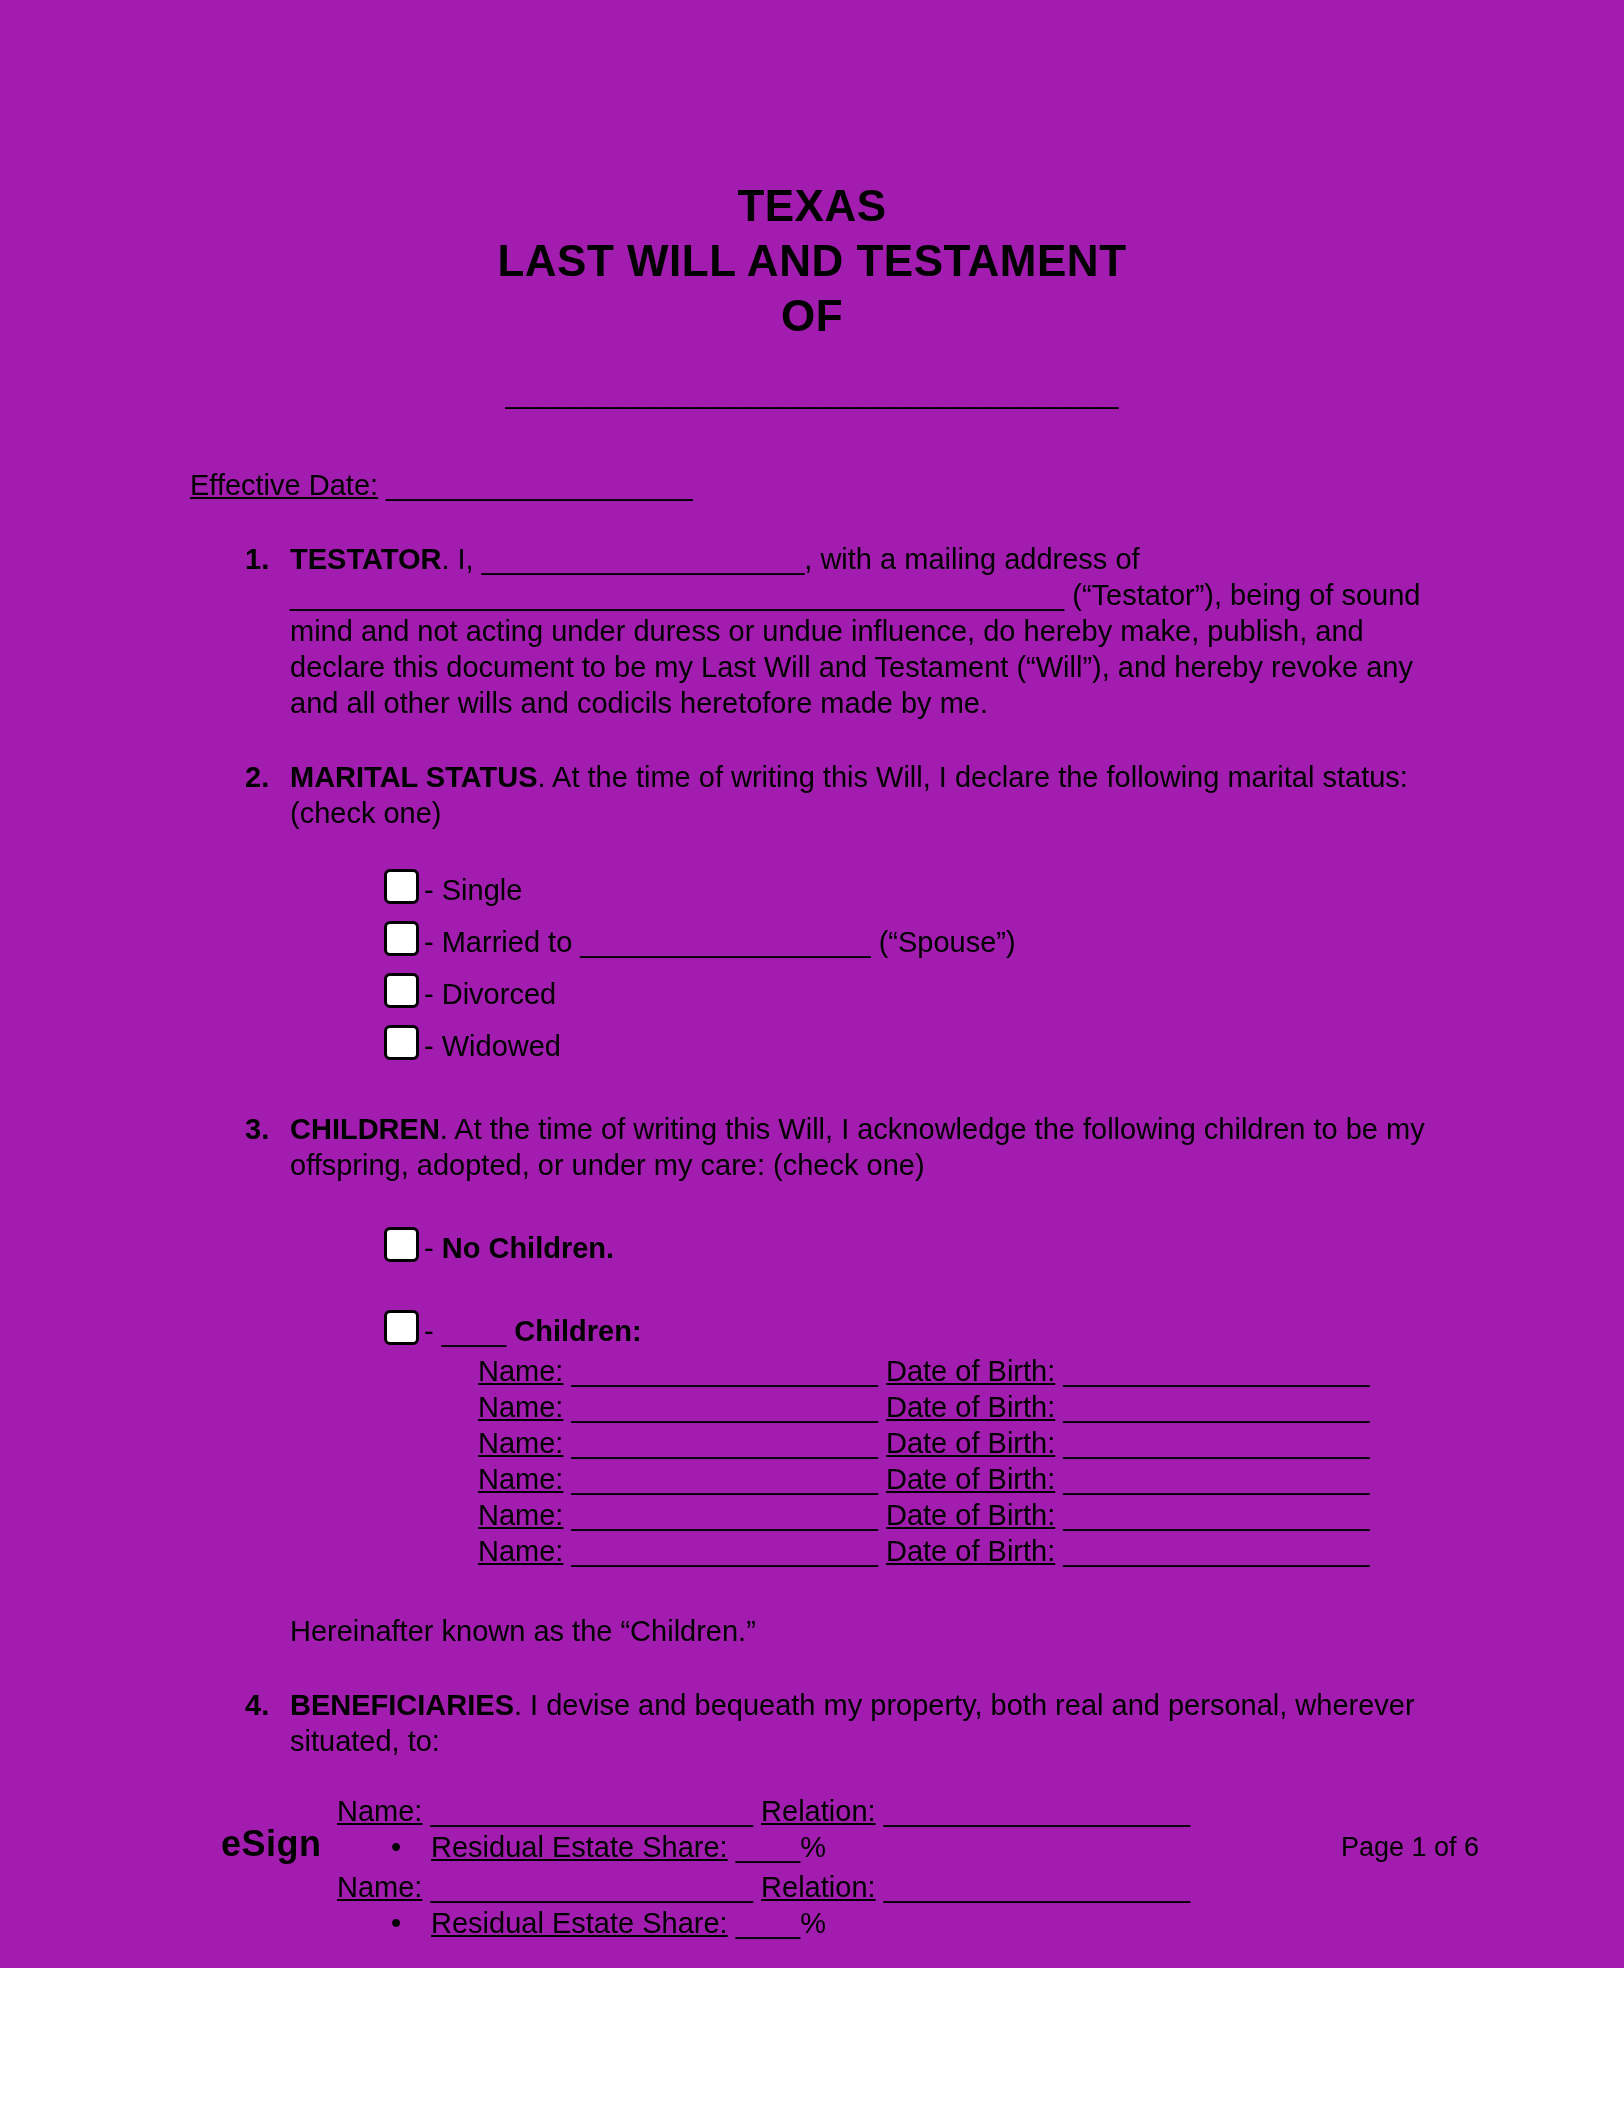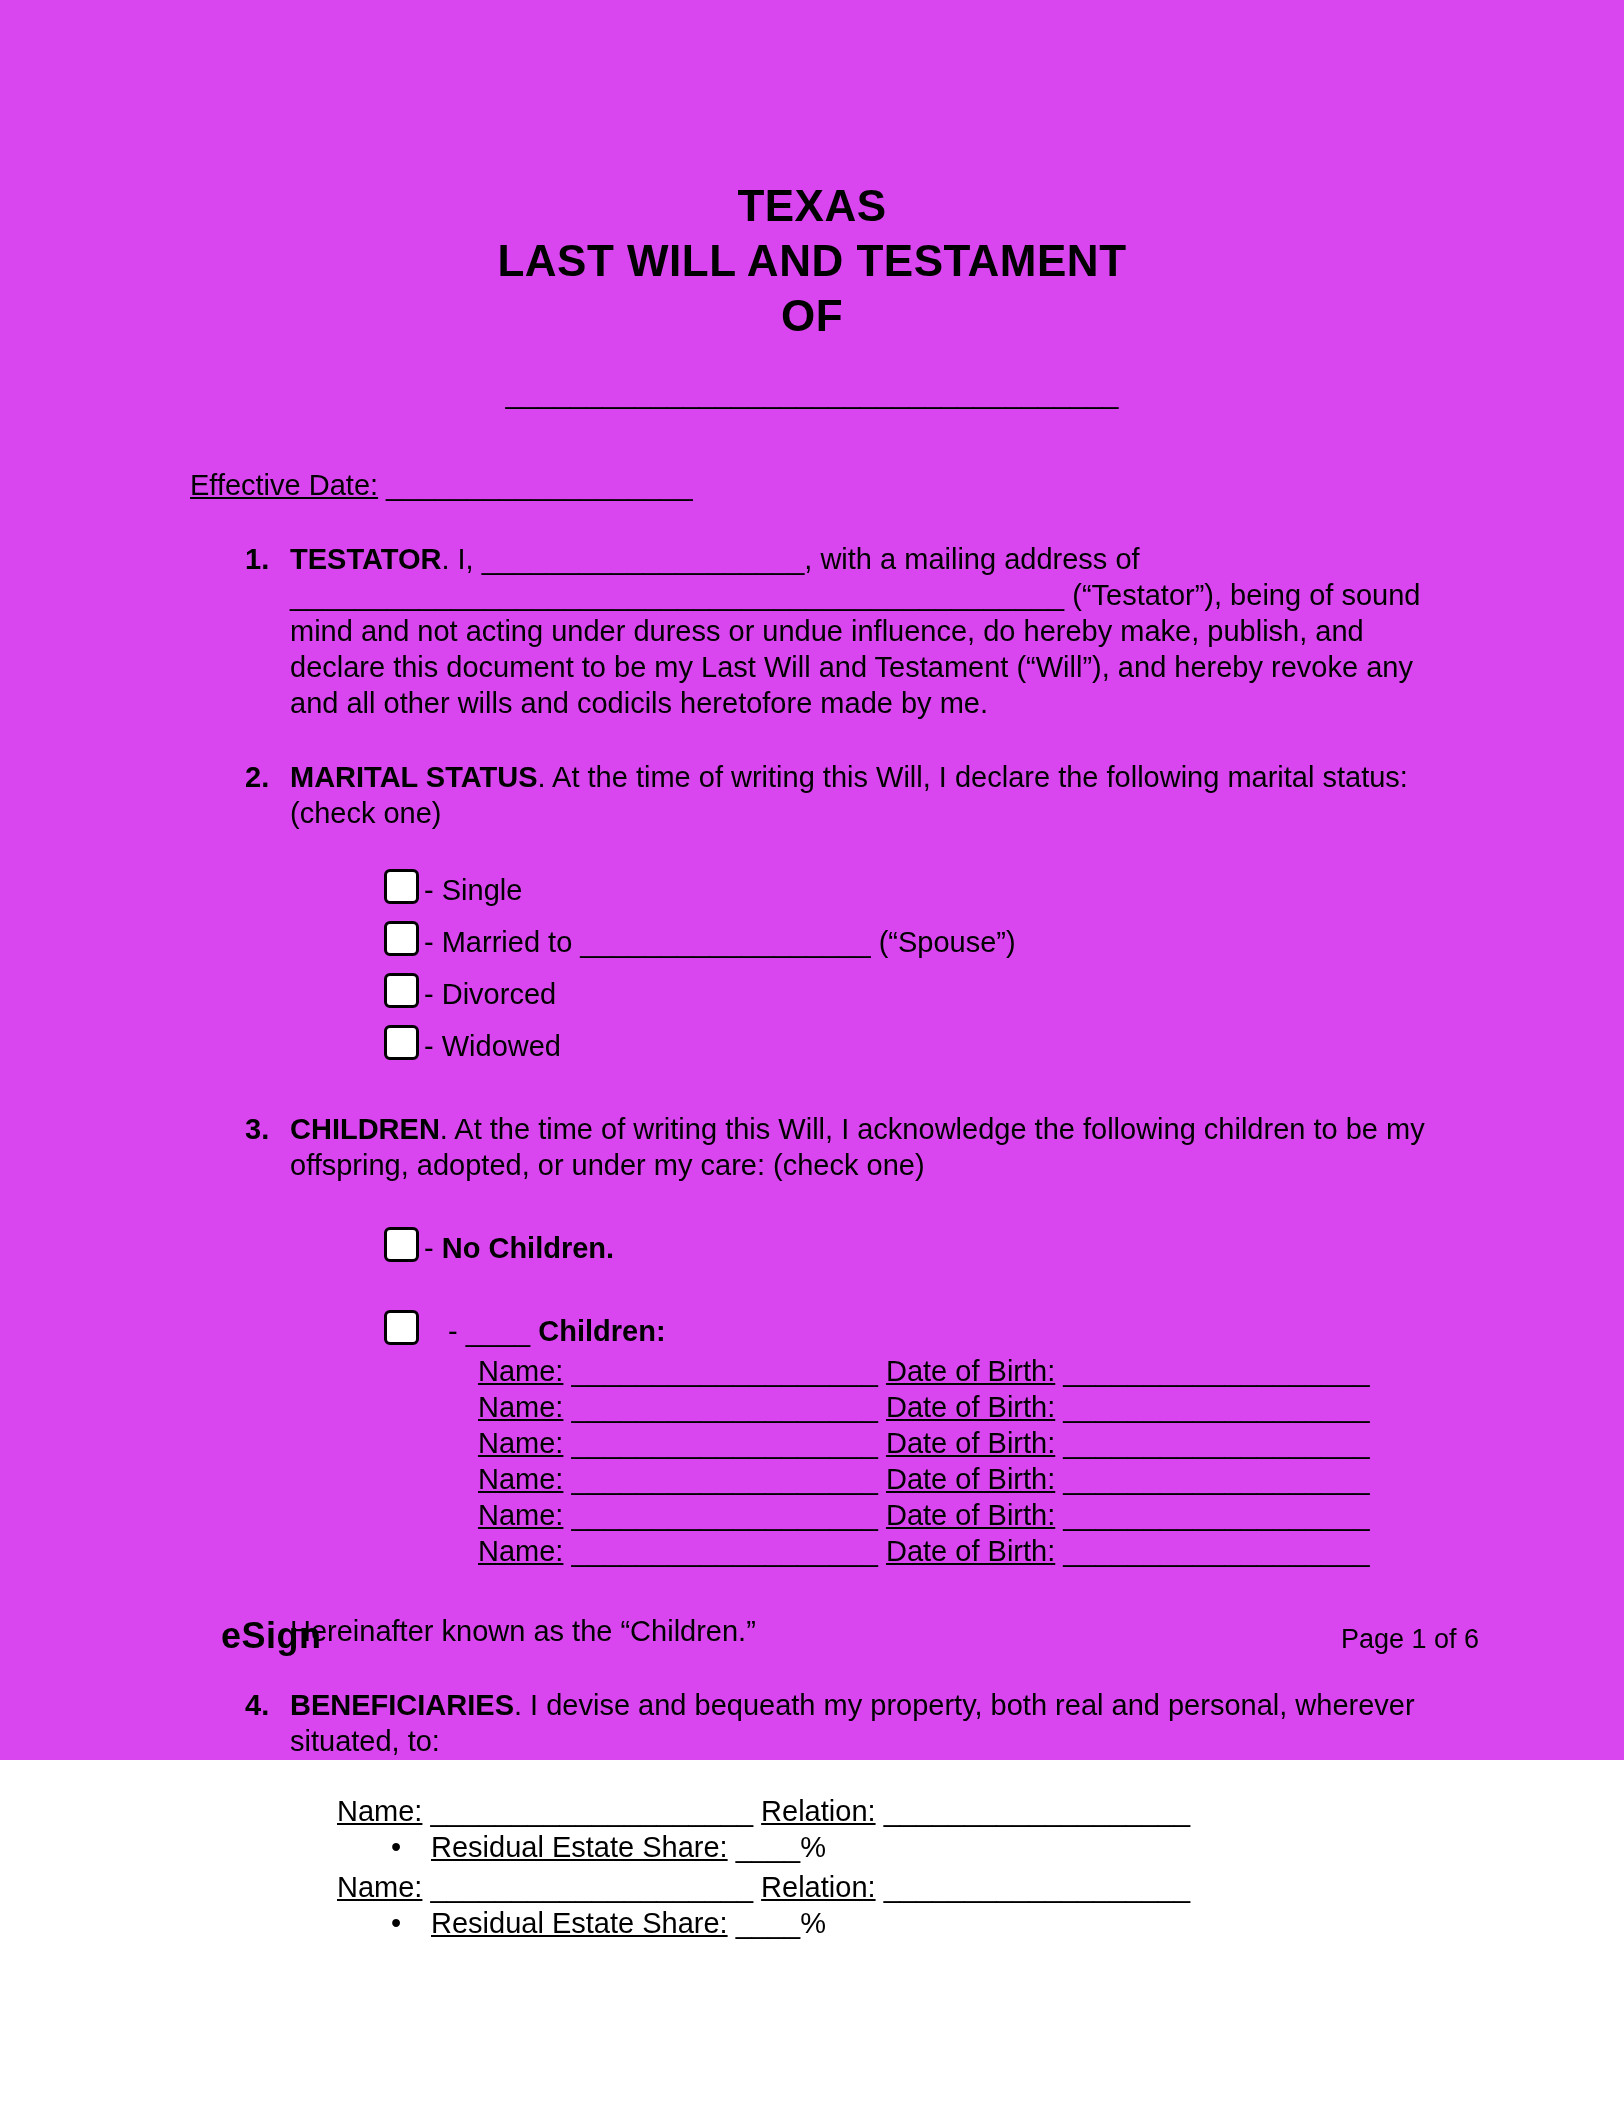--- a/index.html
+++ b/index.html
@@ -6,26 +6,26 @@
   body {
     width: 1624px;
     height: 2112px;
     background: #ffffff;
     color: #000000;
     font-family: "Liberation Sans", "DejaVu Sans", sans-serif;
   }
   .page {
     position: relative;
     width: 1624px;
-    height: 1760px;
+    height: 1968px;
     box-sizing: border-box;
     padding: 178px 190px 0 190px;
     font-size: 29px;
     line-height: 36px;
-    background: #d946ef;
+    background: #a21caf;
   }
   .title-block {
     text-align: center;
     font-weight: 700;
     font-size: 44px;
     line-height: 55px;
     letter-spacing: 0.5px;
   }
   .name-line {
     text-align: center;
@@ -47,21 +47,21 @@
     width: 29px;
     height: 29px;
     border: 3px solid #000;
     border-radius: 6px;
     margin-right: 5px;
     background: #fff;
   }
   .opt-text { white-space: pre-wrap; margin-top: 7px; }
 
   .nochildren { margin: 40px 0 0 94px; }
-  .childcount { margin: 40px 0 0 94px; gap: 24px; }
+  .childcount { margin: 40px 0 0 94px; }
   .child-rows { margin: 4px 0 0 188px; }
   .child-row { white-space: nowrap; }
   .hereinafter { margin-top: 44px; }
 
   .ben-entries { margin-top: 34px; }
   .ben-entry + .ben-entry { margin-top: 4px; }
   .ben-row { margin-left: 47px; white-space: nowrap; }
   .ben-bullet { margin-left: 101px; }
   .bullet { display: inline-block; width: 40px; }
 

